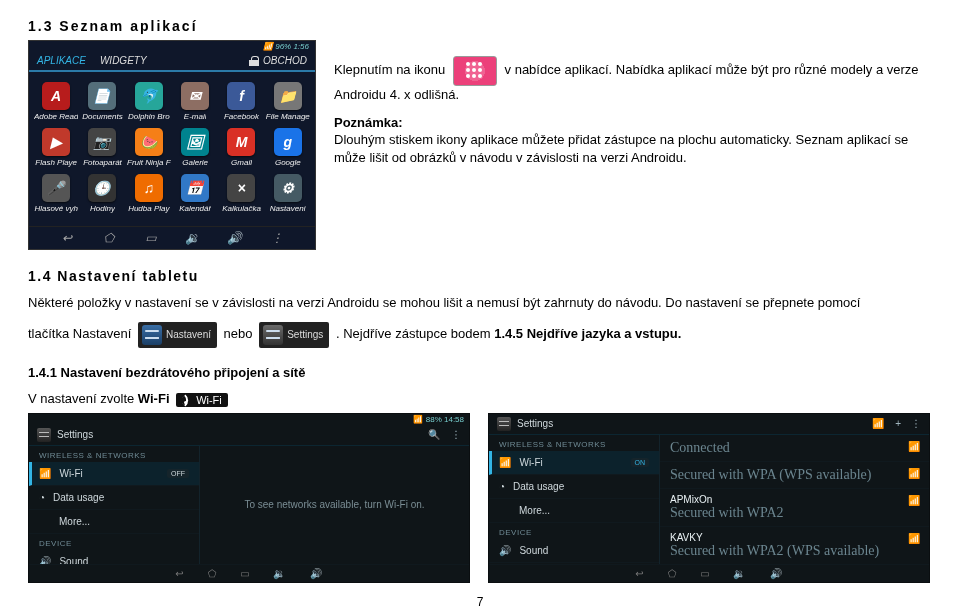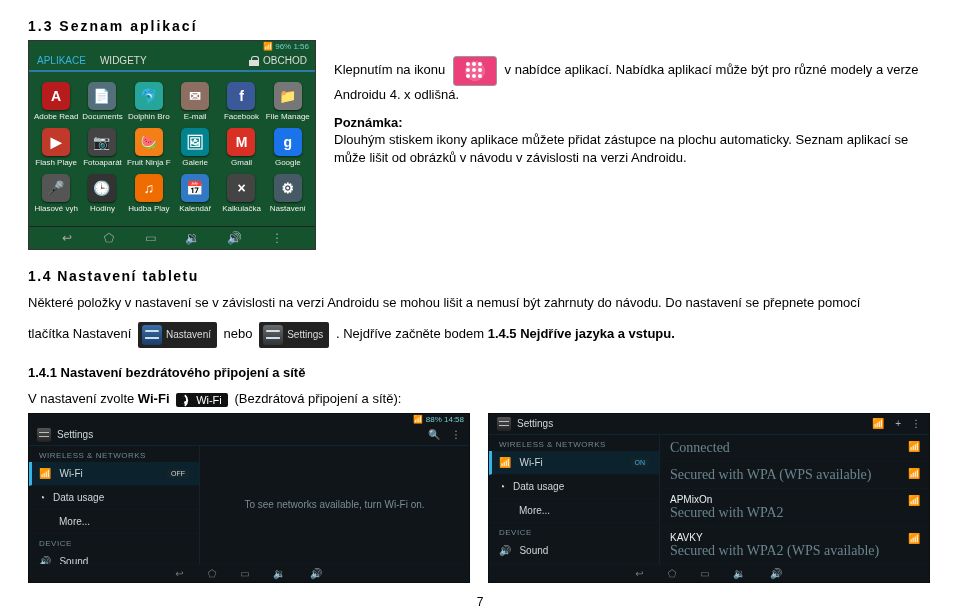--- a/index.html
+++ b/index.html
@@ -18,25 +18,26 @@
     letter-spacing: 2px;
     margin-bottom: 6px;
   }
   .row1 {
     display: flex;
     align-items: flex-start;
     gap: 18px;
   }
   .android-apps {
     width: 286px;
-    background: #14532d;
+    background: #0f172a;
     color: #ddd;
     font-size: 10px;
     border: 1px solid #333;
     padding-bottom: 4px;
+    font-style: italic;
   }
   .abar {
     display: flex;
     justify-content: space-between;
     align-items: center;
     padding: 4px 8px;
     border-bottom: 2px solid #2b7aa8;
     font-size: 10px;
   }
   .abar-left { display: flex; gap: 14px; }
@@ -317,33 +318,32 @@
   <span>tlačítka Nastavení</span>
   <span class="inline-icon-btn">
     <span class="sliders-ic"></span>
     <span>Nastavení</span>
   </span>
   <span>nebo</span>
   <span class="inline-icon-btn">
     <span class="sliders-ic sliders-ic-gray"></span>
     <span>Settings</span>
   </span>
-  <span>. Nejdříve začněte bodem </span>
+  <span>. Nejdříve zástupce bodem </span>
   <span class="bold">1.4.5 Nejdříve jazyka a vstupu.</span>
 </div>
 
 <div class="para bold" style="margin-top:16px;">1.4.1 Nastavení bezdrátového připojení a sítě</div>
 <div>
   <span>V nastavení zvolte </span>
   <span class="bold">Wi-Fi</span>
   <span class="wifi-chip">
     <span class="wifi-arc"></span>
     <span>Wi-Fi</span>
   </span>
-  <span> (Bezdrátová připojení a sítě):</span>
 </div>
 
 <div class="shots-row">
 
   <div class="settings-shot">
     <div class="ss-status">📶 88% 14:58</div>
     <div class="ss-topbar">
       <div class="ss-topbar-left">
         <span class="ss-mini-sliders"></span>
         <span>Settings</span>

